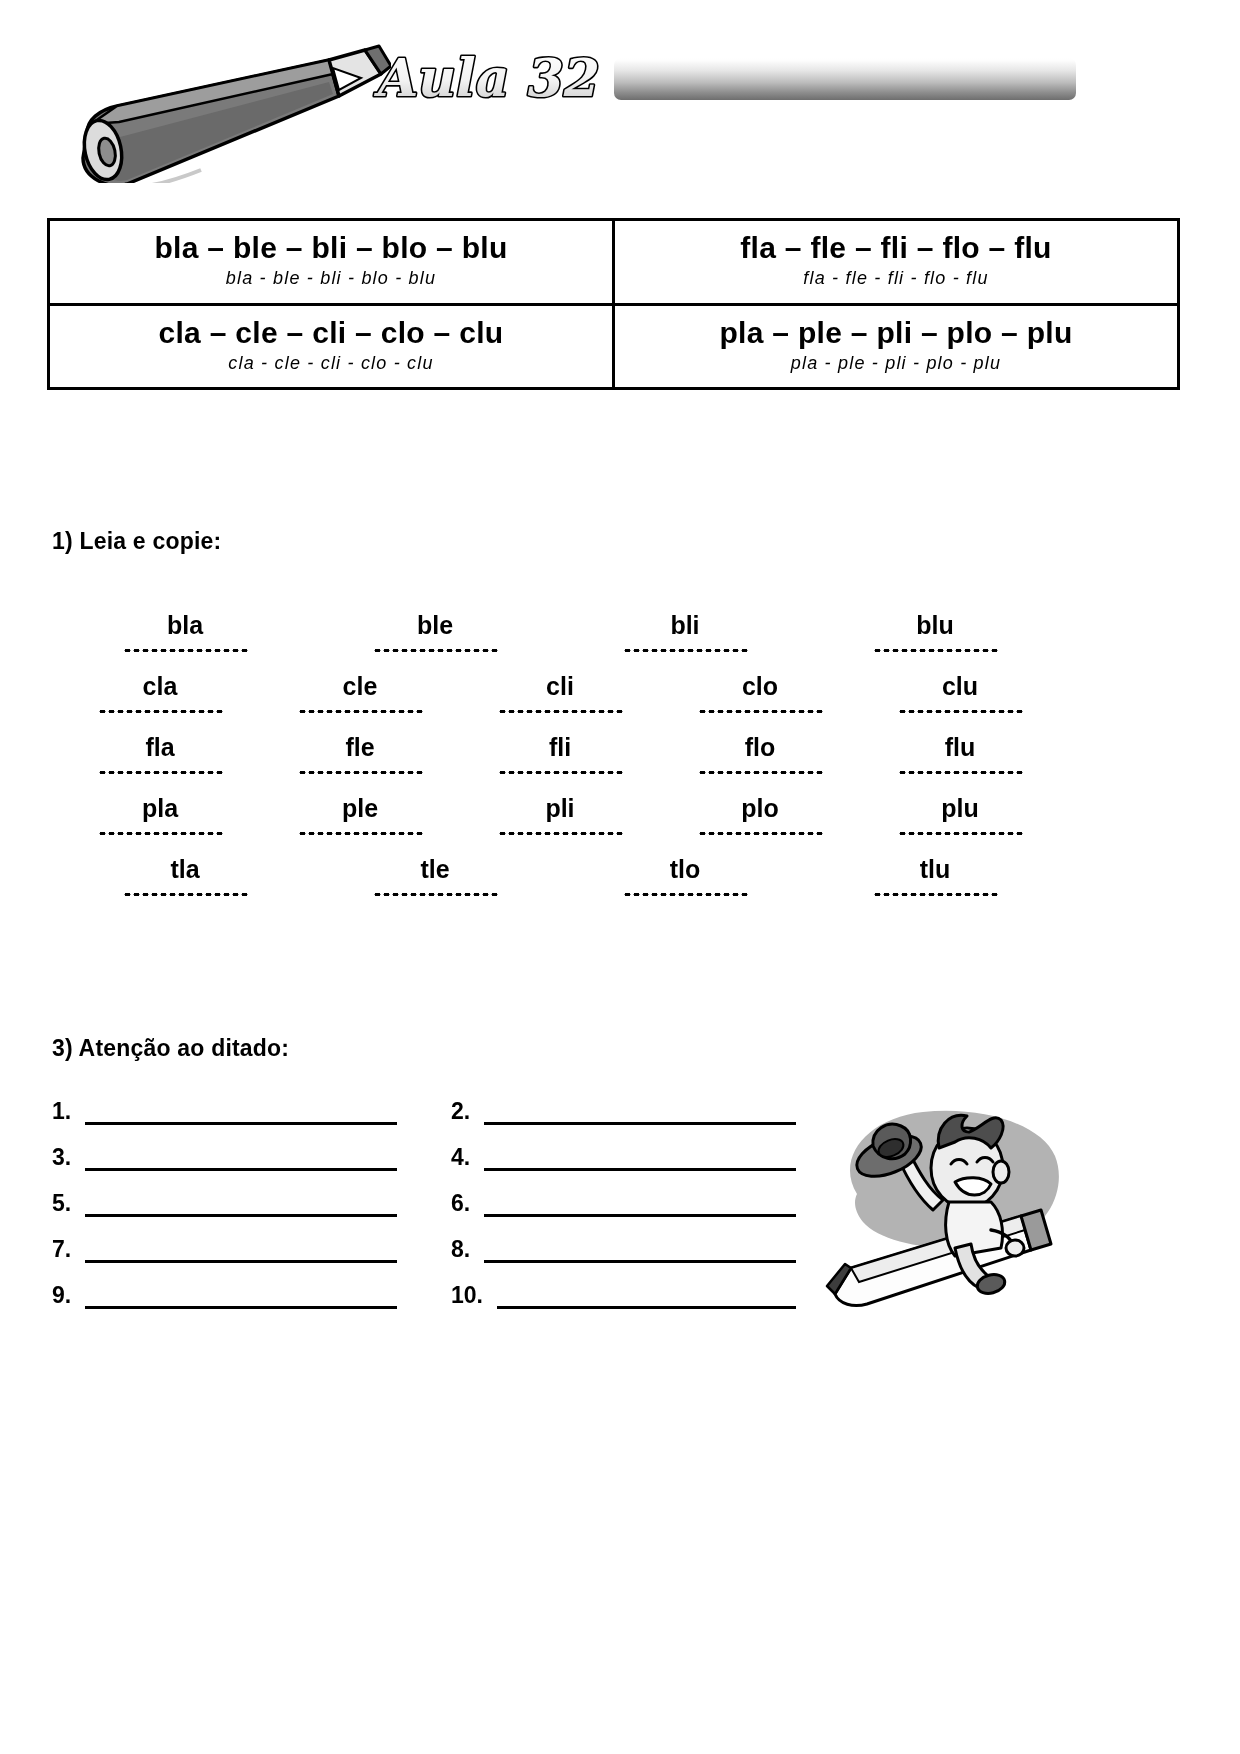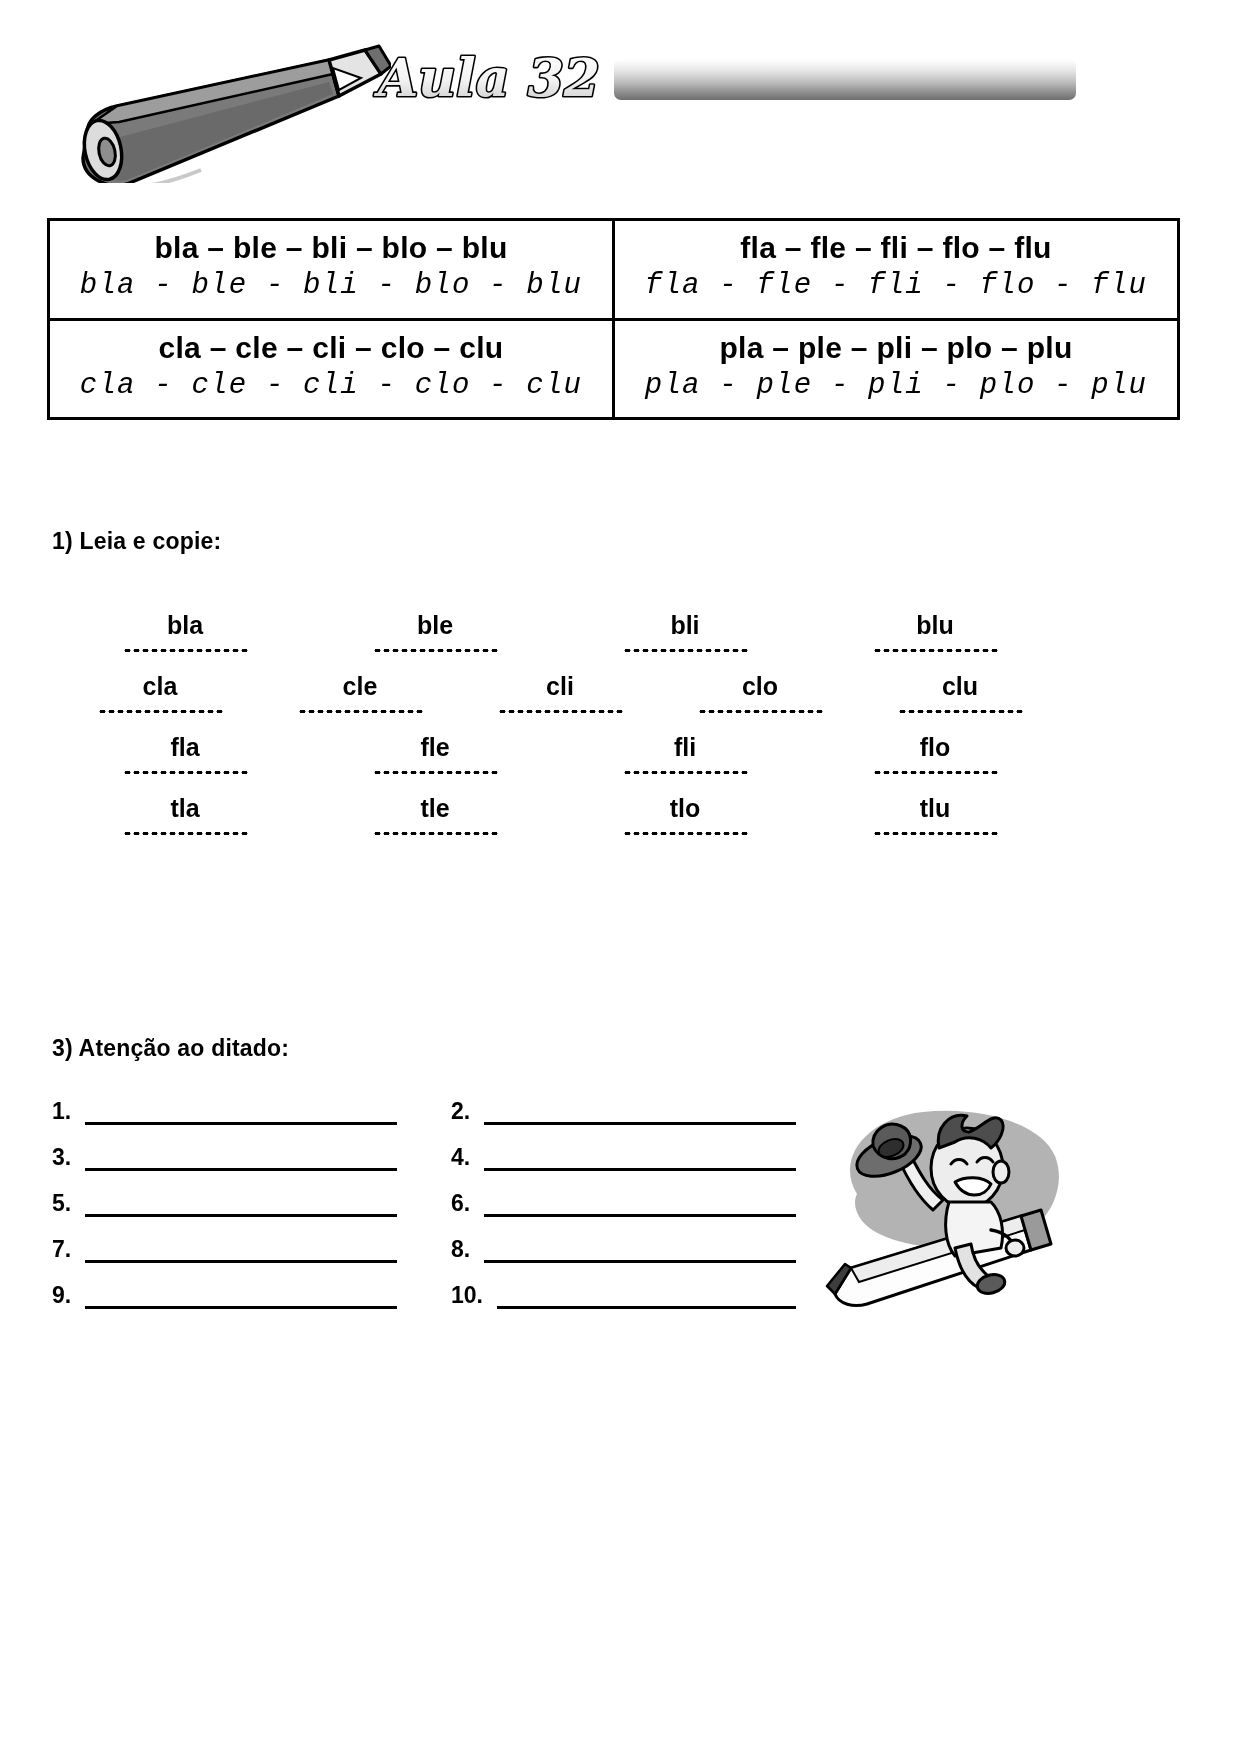--- a/index.html
+++ b/index.html
@@ -31,23 +31,23 @@
     border: 3px solid #000;
     text-align: center;
     padding: 9px 6px 12px 6px;
     vertical-align: middle;
   }
   .syl-print {
     font-size: 30px; font-weight: bold; letter-spacing: 0.3px;
     line-height: 1.18; white-space: nowrap;
   }
   .syl-cursive {
-    font-family: Liberation Mono, monospace;
+    font-family: Liberation Sans, sans-serif;
     font-style: italic;
-    font-size: 29px;
+    font-size: 18px;
     line-height: 1.35;
     letter-spacing: 1.2px;
     white-space: nowrap;
     margin-top: 1px;
   }
 
   
   .sec-head {
     position: absolute; left: 52px;
     font-size: 23px; font-weight: bold; letter-spacing: 0.2px;
@@ -208,22 +208,48 @@
         <span class="dotline"></span>
       </div>
       <div class="copy-cell">
         <div class="copy-syl">fli</div>
         <span class="dotline"></span>
       </div>
       <div class="copy-cell">
         <div class="copy-syl">flo</div>
         <span class="dotline"></span>
       </div>
-    </div>
-
+      <div class="copy-cell">
+        <div class="copy-syl">flu</div>
+        <span class="dotline"></span>
+      </div>
+    </div>
+
+    <div class="copy-row">
+      <div class="copy-cell">
+        <div class="copy-syl">pla</div>
+        <span class="dotline"></span>
+      </div>
+      <div class="copy-cell">
+        <div class="copy-syl">ple</div>
+        <span class="dotline"></span>
+      </div>
+      <div class="copy-cell">
+        <div class="copy-syl">pli</div>
+        <span class="dotline"></span>
+      </div>
+      <div class="copy-cell">
+        <div class="copy-syl">plo</div>
+        <span class="dotline"></span>
+      </div>
+      <div class="copy-cell">
+        <div class="copy-syl">plu</div>
+        <span class="dotline"></span>
+      </div>
+    </div>
 
     <div class="copy-row">
       <div class="copy-cell">
         <div class="copy-syl">tla</div>
         <span class="dotline"></span>
       </div>
       <div class="copy-cell">
         <div class="copy-syl">tle</div>
         <span class="dotline"></span>
       </div>

